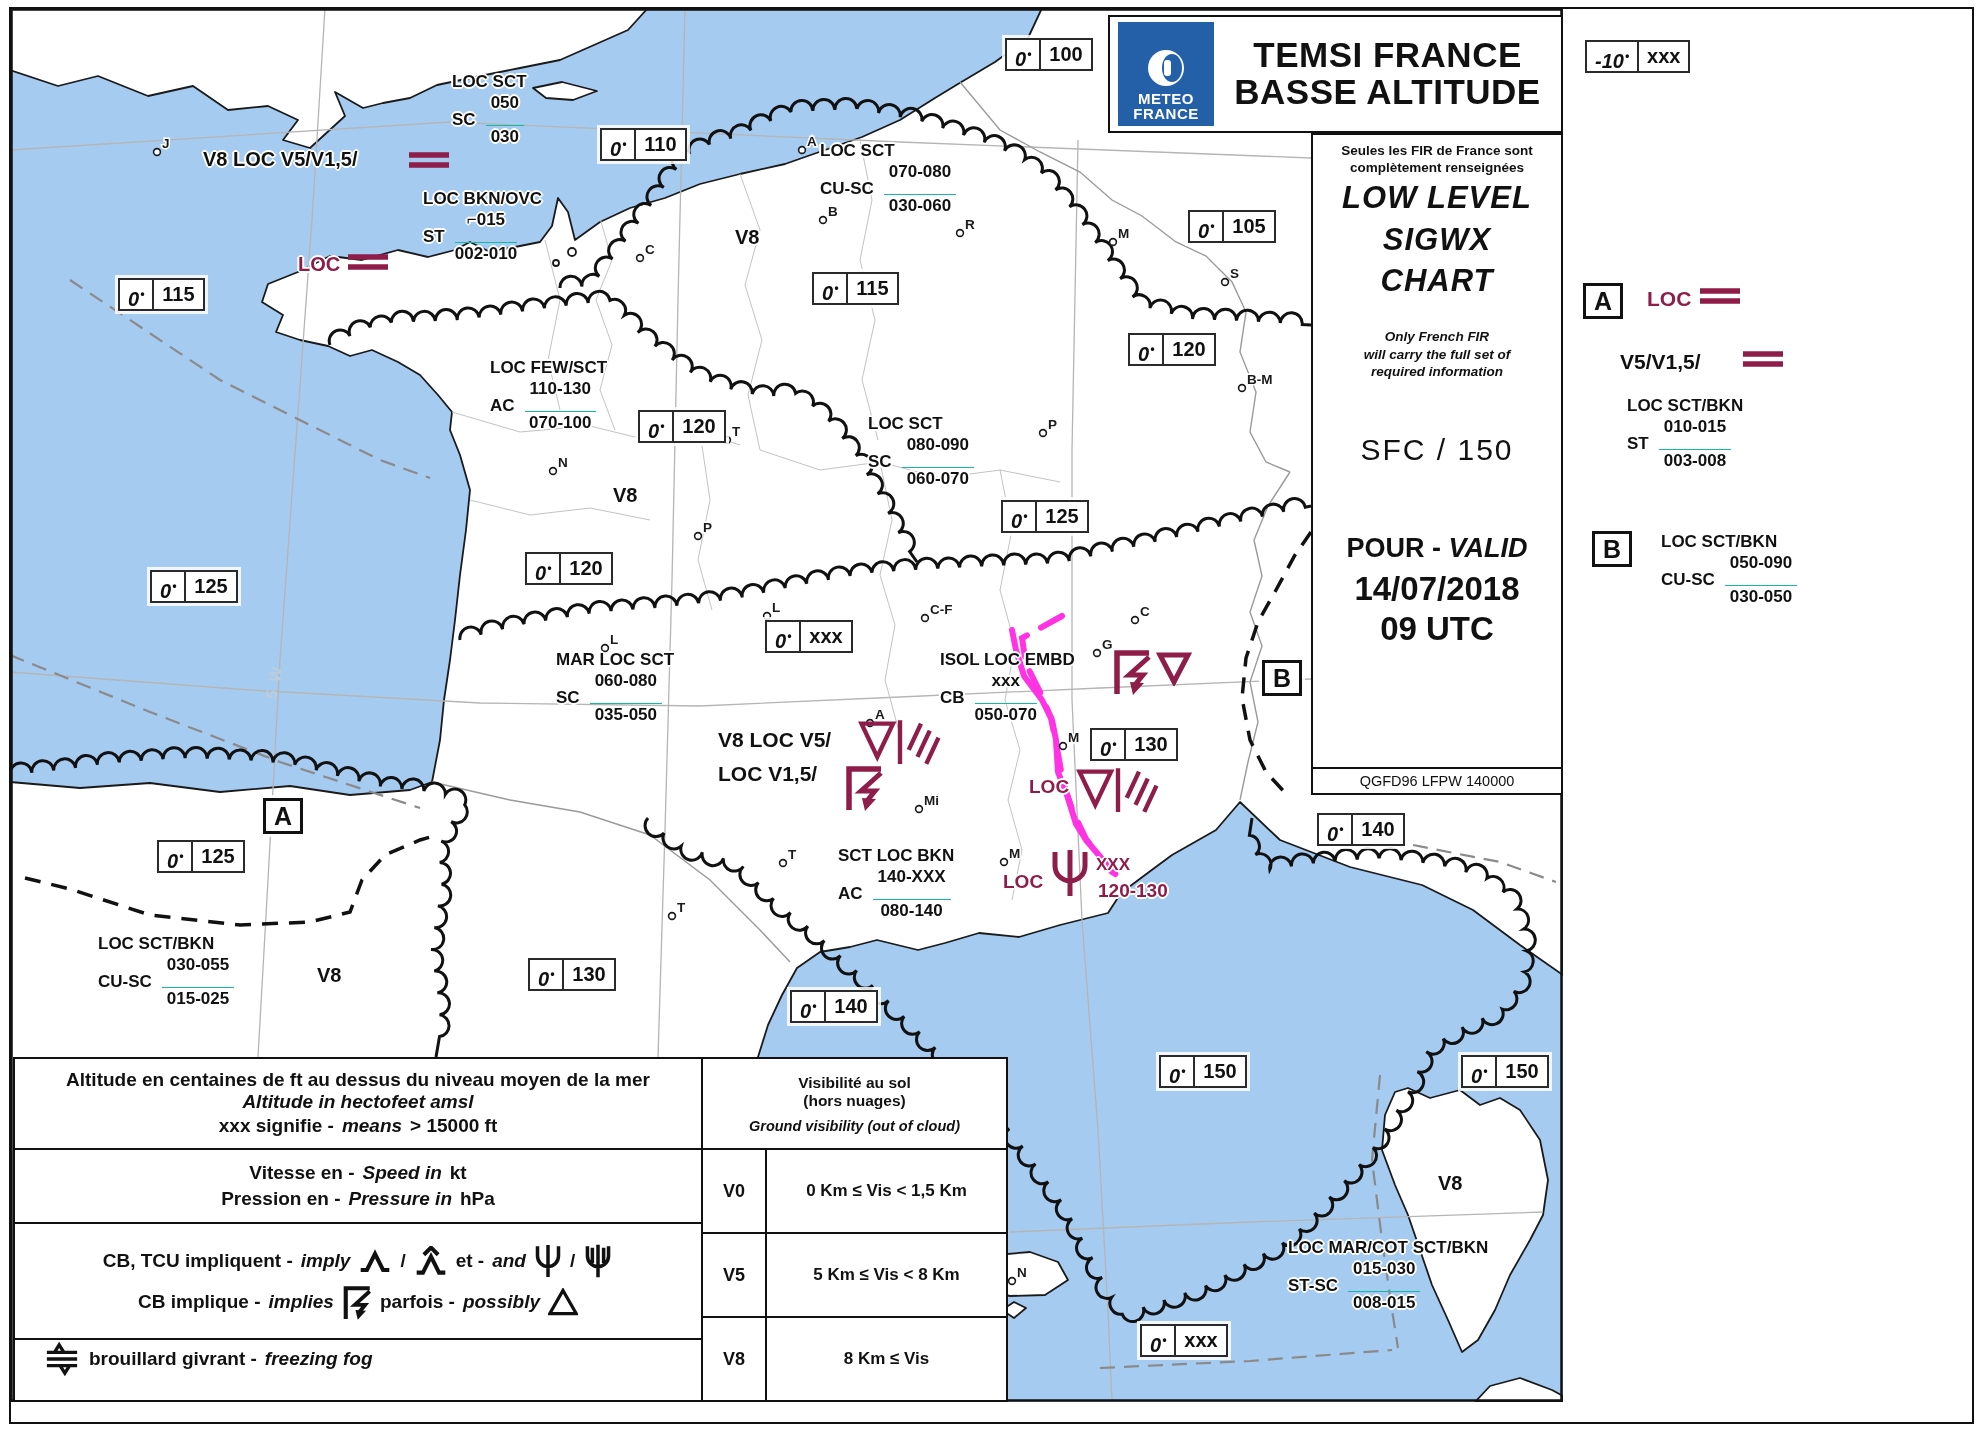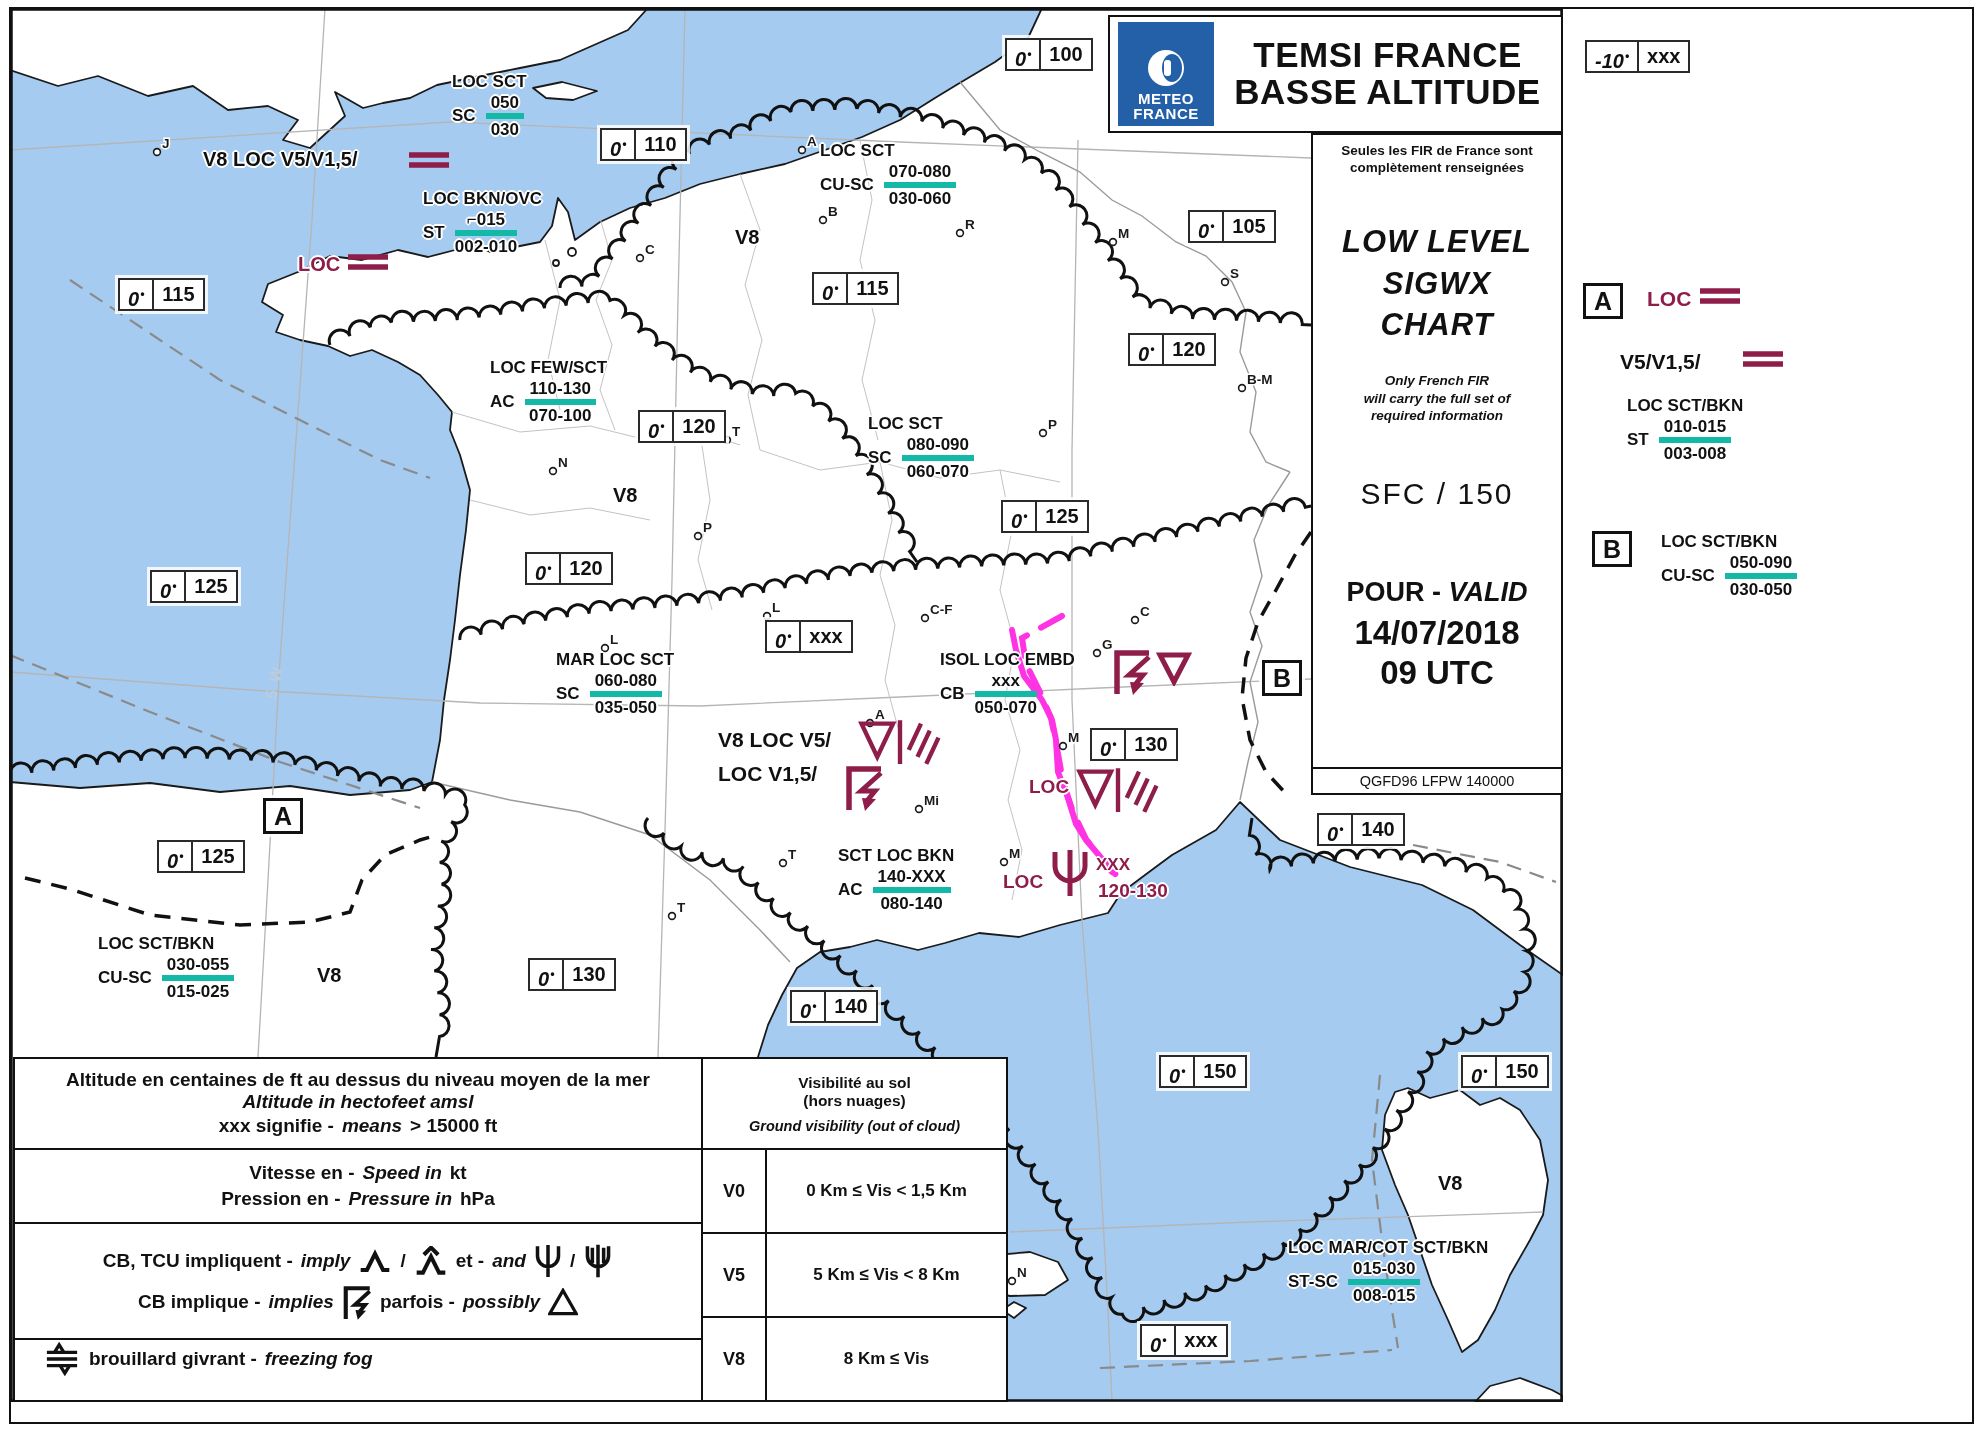--- a/index.html
+++ b/index.html
@@ -14,40 +14,40 @@
   .fb{position:absolute;display:flex;align-items:stretch;height:33px;background:#fff;border:2px solid #2a2a2a;box-shadow:0 0 0 3px rgba(255,255,255,.85);font-weight:bold;font-size:20px;line-height:29px;white-space:nowrap}
   .fb .c{padding:0 8px}
   .fb .t{border-right:2px solid #2a2a2a;font-style:italic}
   .fb .dg{font-size:12px;vertical-align:super;margin-left:1px}
   
   .wx{position:absolute;font-weight:bold;font-size:17px;line-height:1.15;white-space:nowrap}
   .wx .l1{margin-bottom:1px}
   .wx .row{display:flex;align-items:center}
   .wx .ty{margin-right:10px}
   .wx .frac{display:inline-block;text-align:center}
-  .wx .frac .top{display:block;border-bottom:6px solid #14b8a6;padding:0 5px 1px}
+  .wx .frac .top{display:block;border-bottom:1px solid #14b8a6;padding:0 5px 13px}
   .wx .frac .bot{display:block;padding-top:1px}
   
   .ml{position:absolute;font-weight:bold;white-space:nowrap}
   
   .ms{position:absolute;line-height:0}
   
   .lb{position:absolute;width:40px;height:36px;border:3px solid #111;background:#fff;font-weight:bold;font-size:25px;text-align:center;line-height:31px;box-shadow:0 0 0 3px rgba(255,255,255,.85)}
   
   #header-box{position:absolute;left:1108px;top:15px;width:455px;height:118px;background:#fff;border:2px solid #111;display:flex;align-items:center;z-index:5}
   .mf-logo{width:96px;height:104px;margin-left:8px;background:#2460a7;display:flex;flex-direction:column;align-items:center;justify-content:flex-end;padding-bottom:4px}
   .mf-mark{position:relative;width:36px;height:36px;border-radius:50%;background:#fff;margin-bottom:5px}
   .mf-mark:after{content:"";position:absolute;left:14px;top:4px;width:20px;height:28px;border-radius:50%;background:#2460a7}
   .mf-mark:before{content:"";position:absolute;left:16px;top:10px;width:7px;height:16px;background:#fff;border-radius:3px;z-index:2}
   .mf-name{color:#fff;font-weight:bold;font-size:15px;line-height:1.05;text-align:center;letter-spacing:.5px}
   .hdr-titles{flex:1;text-align:center;font-weight:bold;font-size:35px;line-height:1.05;letter-spacing:.5px}
   
   #title-panel{position:absolute;left:1311px;top:133px;width:252px;height:662px;background:#fff;border:2px solid #111;z-index:5;text-align:center}
   #title-panel .note-fr{margin-top:8px;font-size:13.5px;font-weight:bold;line-height:1.25}
-  #title-panel .big{margin-top:44px;font-size:31px;font-weight:bold;font-style:italic;line-height:1.35;letter-spacing:1px}
+  #title-panel .big{font-size:31px;font-weight:bold;font-style:italic;line-height:1.35;letter-spacing:1px}
   #title-panel .note-en{margin-top:26px;font-size:13.5px;font-weight:bold;font-style:italic;line-height:1.3}
   #title-panel .lvl{margin-top:52px;font-size:30px;font-weight:normal;letter-spacing:2px}
   #title-panel .valid{margin-top:66px;font-size:27px;font-weight:bold}
   #title-panel .valid .en{font-style:italic}
   #title-panel .date{font-size:33px;font-weight:bold;margin-top:6px}
   #title-panel .time{font-size:33px;font-weight:bold;margin-top:2px}
   #title-panel .code{position:absolute;left:0;right:0;bottom:0;height:26px;border-top:2px solid #111;font-size:14.5px;line-height:24px}
   
   #legend{position:absolute;left:13px;top:1057px;width:995px;height:345px;border:2.5px solid #111;background:#fff;display:flex;z-index:6}
   #legend .lcol{flex:1;border-right:2.5px solid #111;display:flex;flex-direction:column}

